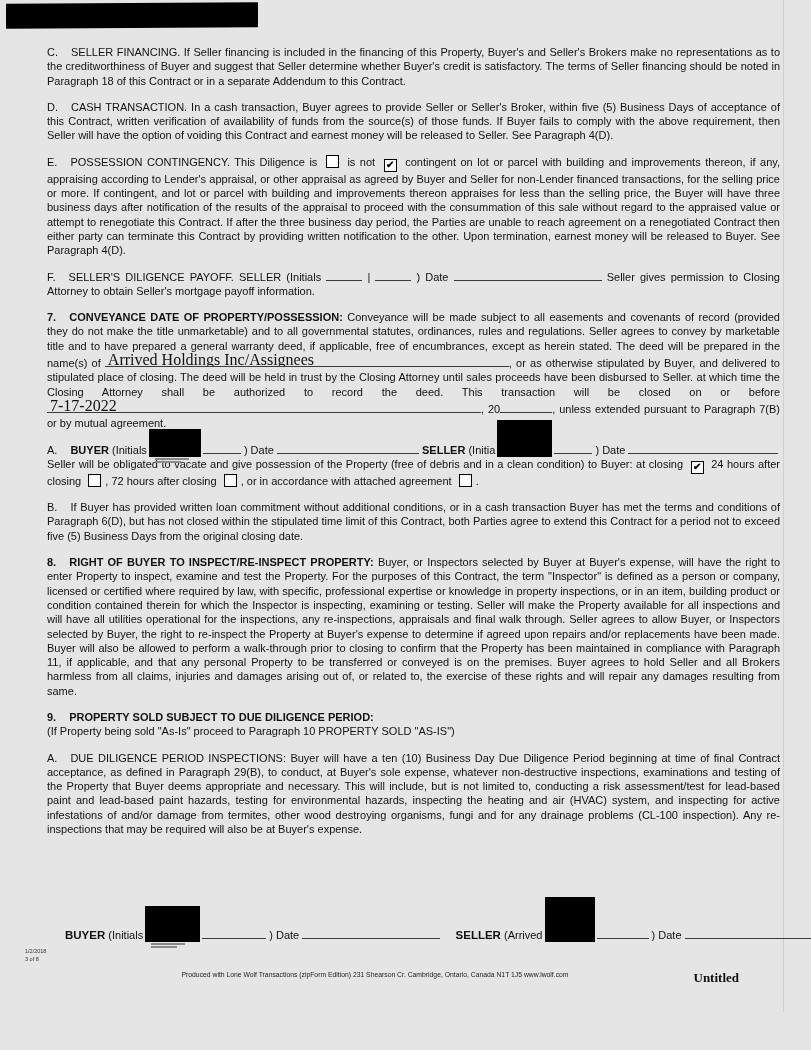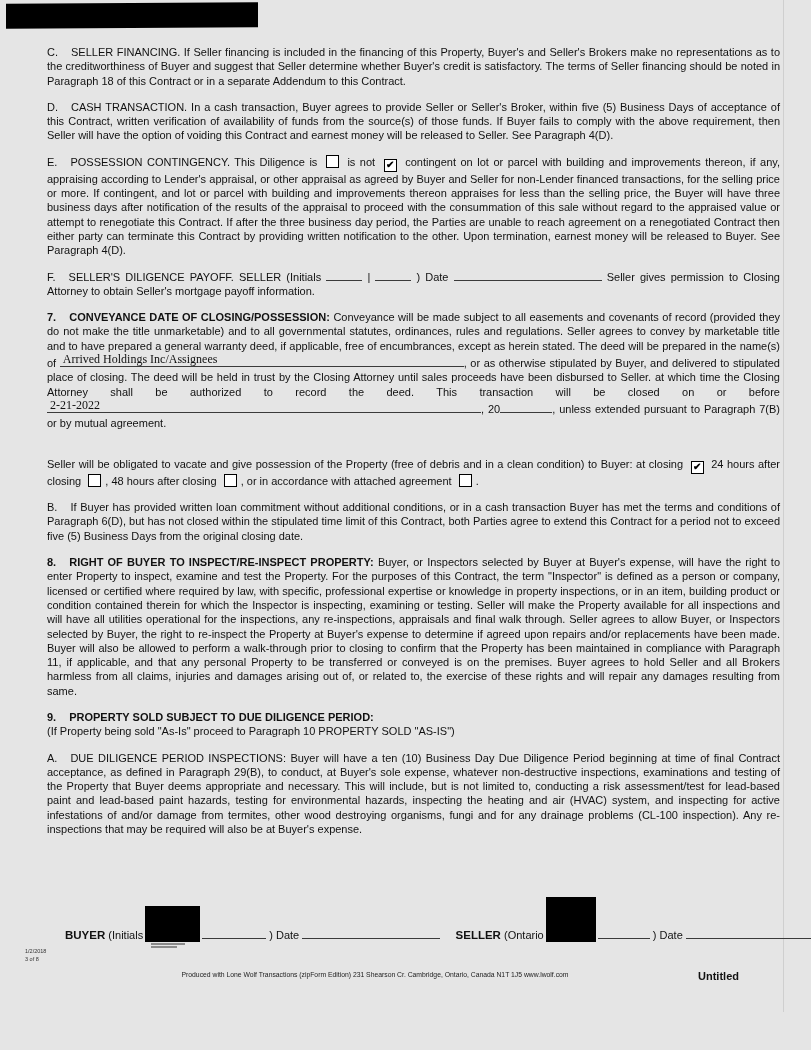--- a/index.html
+++ b/index.html
@@ -17,37 +17,37 @@
   .para{margin:0 0 12px 0;font-size:11px;line-height:14.3px;text-align:justify;}
   .lbl{margin-right:13px;}
   .b{font-weight:bold;}
   .cb{
     display:inline-block;width:11px;height:11px;border:1.4px solid #000;
     vertical-align:-2px;margin:0 4px;text-align:center;
     font-size:10px;line-height:10px;font-weight:bold;color:#000;background:#fff;
   }
   .ul{display:inline-block;border-bottom:1px solid #3a3a3a;height:10px;vertical-align:baseline;}
   .fill{
-    font-family:"Liberation Serif", serif;font-size:12px;
+    font-family:"Liberation Serif", serif;font-size:16px;
     display:inline-block;border-bottom:1px solid #3a3a3a;height:13px;line-height:13px;
     vertical-align:baseline;padding:0 3px;text-align:left;white-space:nowrap;overflow:hidden;
   }
   .rd{display:inline-block;height:11px;position:relative;vertical-align:baseline;margin:0 2px;}
   .rd::after{content:"";position:absolute;left:0;bottom:-3px;width:100%;height:var(--h,28px);background:#000;}
   .stamp{position:absolute;left:6px;top:calc(100% + 4px);z-index:2;}
   .stamp i{display:block;height:2px;background:#8a8a8a;margin-bottom:1px;}
   .stamp i.s1{width:34px;}
   .stamp i.s2{width:26px;}
   .sigline{white-space:nowrap;}
   .footer{position:absolute;left:0;top:903px;width:811px;font-size:11px;}
   .footer .sig-row{position:absolute;left:65px;top:25px;white-space:nowrap;}
   .footer .sig-label{font-weight:bold;font-size:11.5px;}
   .meta-left{position:absolute;left:25px;top:44px;font-size:5.5px;line-height:8px;color:#333;}
   .production{position:absolute;left:75px;top:68px;width:600px;text-align:center;font-size:6.8px;color:#222;}
-  .doc-name{position:absolute;right:72px;top:67px;font-size:11px;font-weight:bold;font-family:Liberation Sans, sans-serif;color:#111;}
+  .doc-name{position:absolute;right:72px;top:67px;font-size:13px;font-weight:bold;font-family:Liberation Serif, serif;color:#111;}
 </style>
 </head>
 <body>
 
 <div class="page">
 
   <div class="redact-top"></div>
   <div class="page-edge"></div>
 
   <div class="content">
@@ -67,30 +67,40 @@
 
     <p class="para"><span class="lbl">F.</span><span>SELLER'S DILIGENCE PAYOFF.</span>
       <span>SELLER (Initials</span>
       <span class="ul" style="width:36px"></span>
       <span>|</span>
       <span class="ul" style="width:36px"></span>
       <span>) Date</span>
       <span class="ul" style="width:148px"></span>
       <span>Seller gives permission to Closing Attorney to obtain Seller's mortgage payoff information.</span></p>
 
-    <p class="para"><span class="lbl b">7.</span><span class="b">CONVEYANCE DATE OF CLOSING/POSSESSION:</span>
+    <p class="para"><span class="lbl b">7.</span><span class="b">CONVEYANCE DATE OF PROPERTY/POSSESSION:</span>
       <span>Conveyance will be made subject to all easements and covenants of record (provided they do not make the title unmarketable) and to all governmental statutes, ordinances, rules and regulations. Seller agrees to convey by marketable title and to have prepared a general warranty deed, if applicable, free of encumbrances, except as herein stated. The deed will be prepared in the name(s) of</span>
       <span class="fill" style="width:398px">Arrived Holdings Inc/Assignees</span><span>, or as otherwise stipulated by Buyer, and delivered to stipulated place of closing. The deed will be held in trust by the Closing Attorney until sales proceeds have been disbursed to Seller. at which time the Closing Attorney shall be authorized to record the deed. This transaction will be closed on or before</span>
-      <span class="fill" style="width:428px">2-21-2022</span><span>, 20</span><span class="ul" style="width:52px"></span><span>, unless extended pursuant to Paragraph 7(B) or by mutual agreement.</span></p>
+      <span class="fill" style="width:428px">7-17-2022</span><span>, 20</span><span class="ul" style="width:52px"></span><span>, unless extended pursuant to Paragraph 7(B) or by mutual agreement.</span></p>
 
-    <p class="para"><br>
+    <p class="para"><span class="sigline"><span class="lbl">A.</span><span class="b">BUYER</span>
+      <span>(Initials</span><span class="rd" style="width:52px;--h:28px"><span class="stamp">
+              <i class="s1"></i>
+              <i class="s2"></i>
+            </span></span><span class="ul" style="width:38px"></span>
+      <span>) Date</span>
+      <span class="ul" style="width:142px"></span>
+      <span class="b">SELLER</span>
+      <span>(Initia</span><span class="rd" style="width:55px;--h:37px"></span><span class="ul" style="width:38px"></span>
+      <span>) Date</span>
+      <span class="ul" style="width:150px"></span></span><br>
       <span>Seller will be obligated to vacate and give possession of the Property (free of debris and in a clean condition) to Buyer:  at closing</span>
       <span class="cb">✔</span>
       <span>24 hours after closing</span>
-      <span class="cb"></span><span>,  48 hours after closing</span>
+      <span class="cb"></span><span>,  72 hours after closing</span>
       <span class="cb"></span><span>,  or in accordance with attached agreement</span>
       <span class="cb"></span><span>.</span></p>
 
     <p class="para"><span class="lbl">B.</span><span>If Buyer has provided written loan commitment without additional conditions, or in a cash transaction Buyer has met the terms and conditions of Paragraph 6(D), but has not closed within the stipulated time limit of this Contract, both Parties agree to extend this Contract for a period not to exceed five (5) Business Days from the original closing date.</span></p>
 
     <p class="para"><span class="lbl b">8.</span><span class="b">RIGHT OF BUYER TO INSPECT/RE-INSPECT PROPERTY:</span>
       <span>Buyer, or Inspectors selected by Buyer at Buyer's expense, will have the right to enter Property to inspect, examine and test the Property. For the purposes of this Contract, the term "Inspector" is defined as a person or company, licensed or certified where required by law, with specific, professional expertise or knowledge in property inspections, or in an item, building product or condition contained therein for which the Inspector is inspecting, examining or testing. Seller will make the Property available for all inspections and will have all utilities operational for the inspections, any re-inspections, appraisals and final walk through. Seller agrees to allow Buyer, or Inspectors selected by Buyer, the right to re-inspect the Property at Buyer's expense to determine if agreed upon repairs and/or replacements have been made. Buyer will also be allowed to perform a walk-through prior to closing to confirm that the Property has been maintained in compliance with Paragraph 11, if applicable, and that any personal Property to be transferred or conveyed is on the premises. Buyer agrees to hold Seller and all Brokers harmless from all claims, injuries and damages arising out of, or related to, the exercise of these rights and will repair any damages resulting from same.</span></p>
 
     <p class="para" style="margin-bottom:4px"><span class="lbl b">9.</span><span class="b">PROPERTY SOLD SUBJECT TO DUE DILIGENCE PERIOD:</span><br>
       <span>(If Property being sold "As-Is" proceed to Paragraph 10 PROPERTY SOLD "AS-IS")</span></p>
@@ -103,21 +113,21 @@
   <div class="footer">
     <div class="sig-row">
       <span class="sig-label">BUYER</span>
       <span>(Initials</span><span class="rd" style="width:55px;--h:36px"><span class="stamp">
             <i class="s1"></i>
             <i class="s2"></i>
           </span></span><span class="ul" style="width:64px"></span>
       <span>) Date</span>
       <span class="ul" style="width:138px"></span>&nbsp;&nbsp;&nbsp;&nbsp;
       <span class="sig-label">SELLER</span>
-      <span>(Ontario</span><span class="rd" style="width:50px;--h:45px"></span><span class="ul" style="width:52px"></span>
+      <span>(Arrived</span><span class="rd" style="width:50px;--h:45px"></span><span class="ul" style="width:52px"></span>
       <span>) Date</span>
       <span class="ul" style="width:196px"></span>
     </div>
     <div class="meta-left">
       <div>1/2/2018</div>
       <div>3 of 8</div>
     </div>
     <div class="production">Produced with Lone Wolf Transactions (zipForm Edition) 231 Shearson Cr. Cambridge, Ontario, Canada N1T 1J5    www.lwolf.com</div>
     <div class="doc-name">Untitled</div>
   </div>

